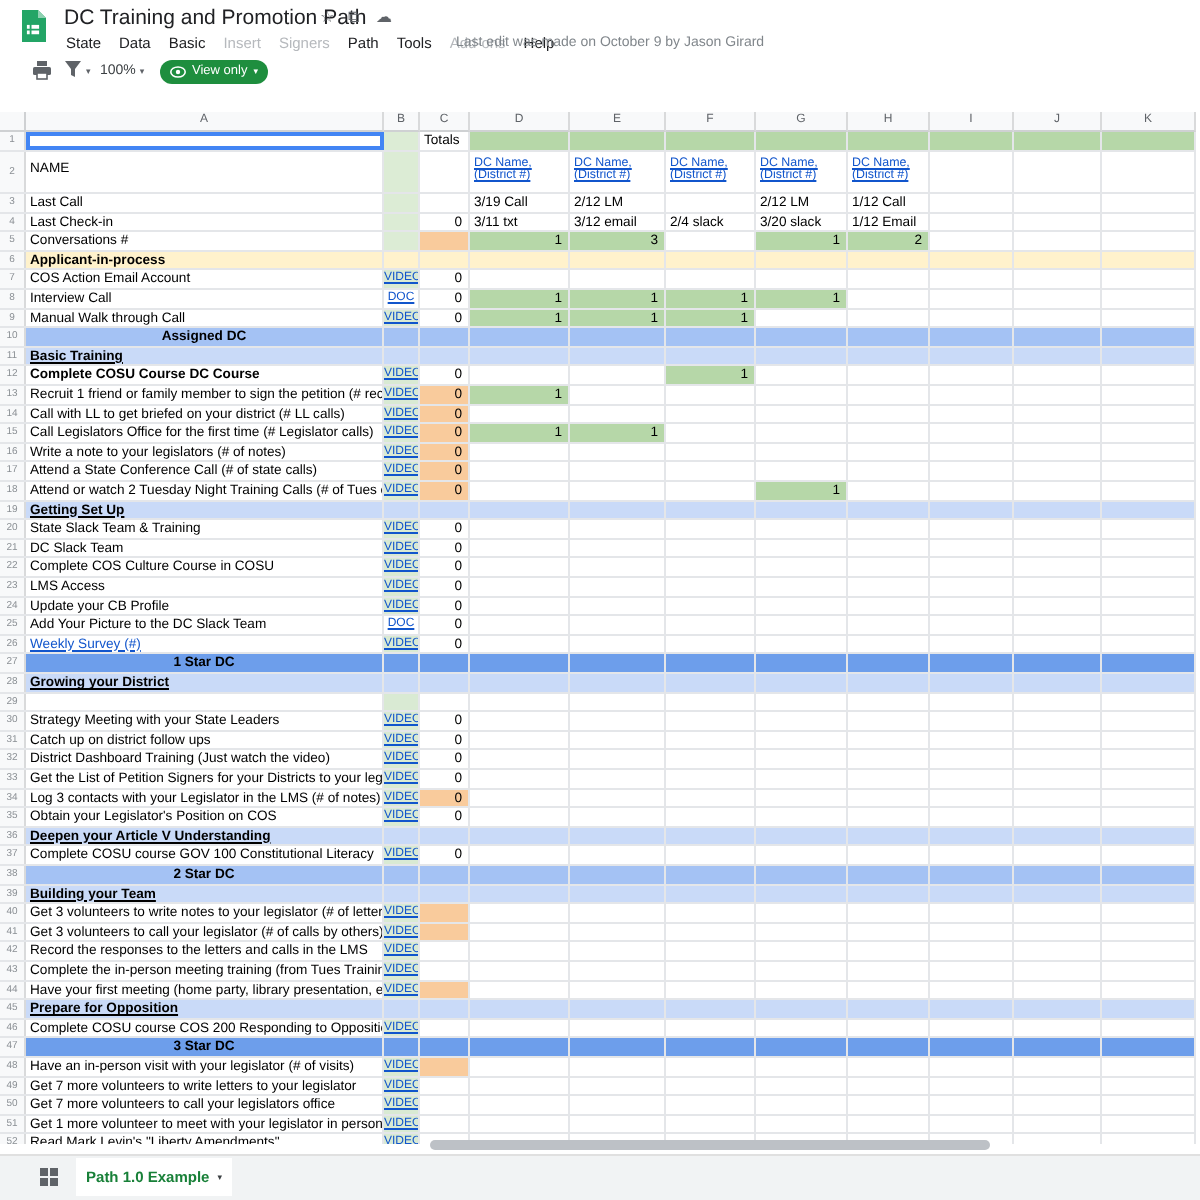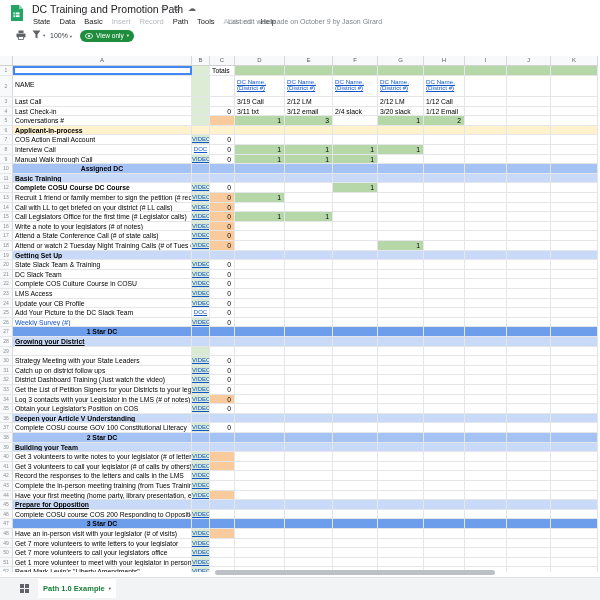--- a/index.html
+++ b/index.html
@@ -90,21 +90,21 @@
     </svg>
     <span id="doc-title">DC Training and Promotion Path</span>
     <span class="title-ico" style="left:160px;">☆</span>
     <span class="title-ico" style="left:174px;">⧉</span>
     <span class="title-ico" style="left:188px;">☁</span>
     <div id="menubar">
         <span class="menu-item">State</span>
         <span class="menu-item">Data</span>
         <span class="menu-item">Basic</span>
         <span class="menu-item dis">Insert</span>
-        <span class="menu-item dis">Record</span>
+        <span class="menu-item dis">Signers</span>
         <span class="menu-item">Path</span>
         <span class="menu-item">Tools</span>
         <span class="menu-item dis">Add-ons</span>
         <span class="menu-item">Help</span>
       </div>
     <span id="last-edit">Last edit was made on October 9 by Jason Girard</span>
   </div>
 
   <div id="toolbar">
     <svg class="tb-ico" style="left:16px;" width="10" height="10" viewBox="0 0 10 10">

